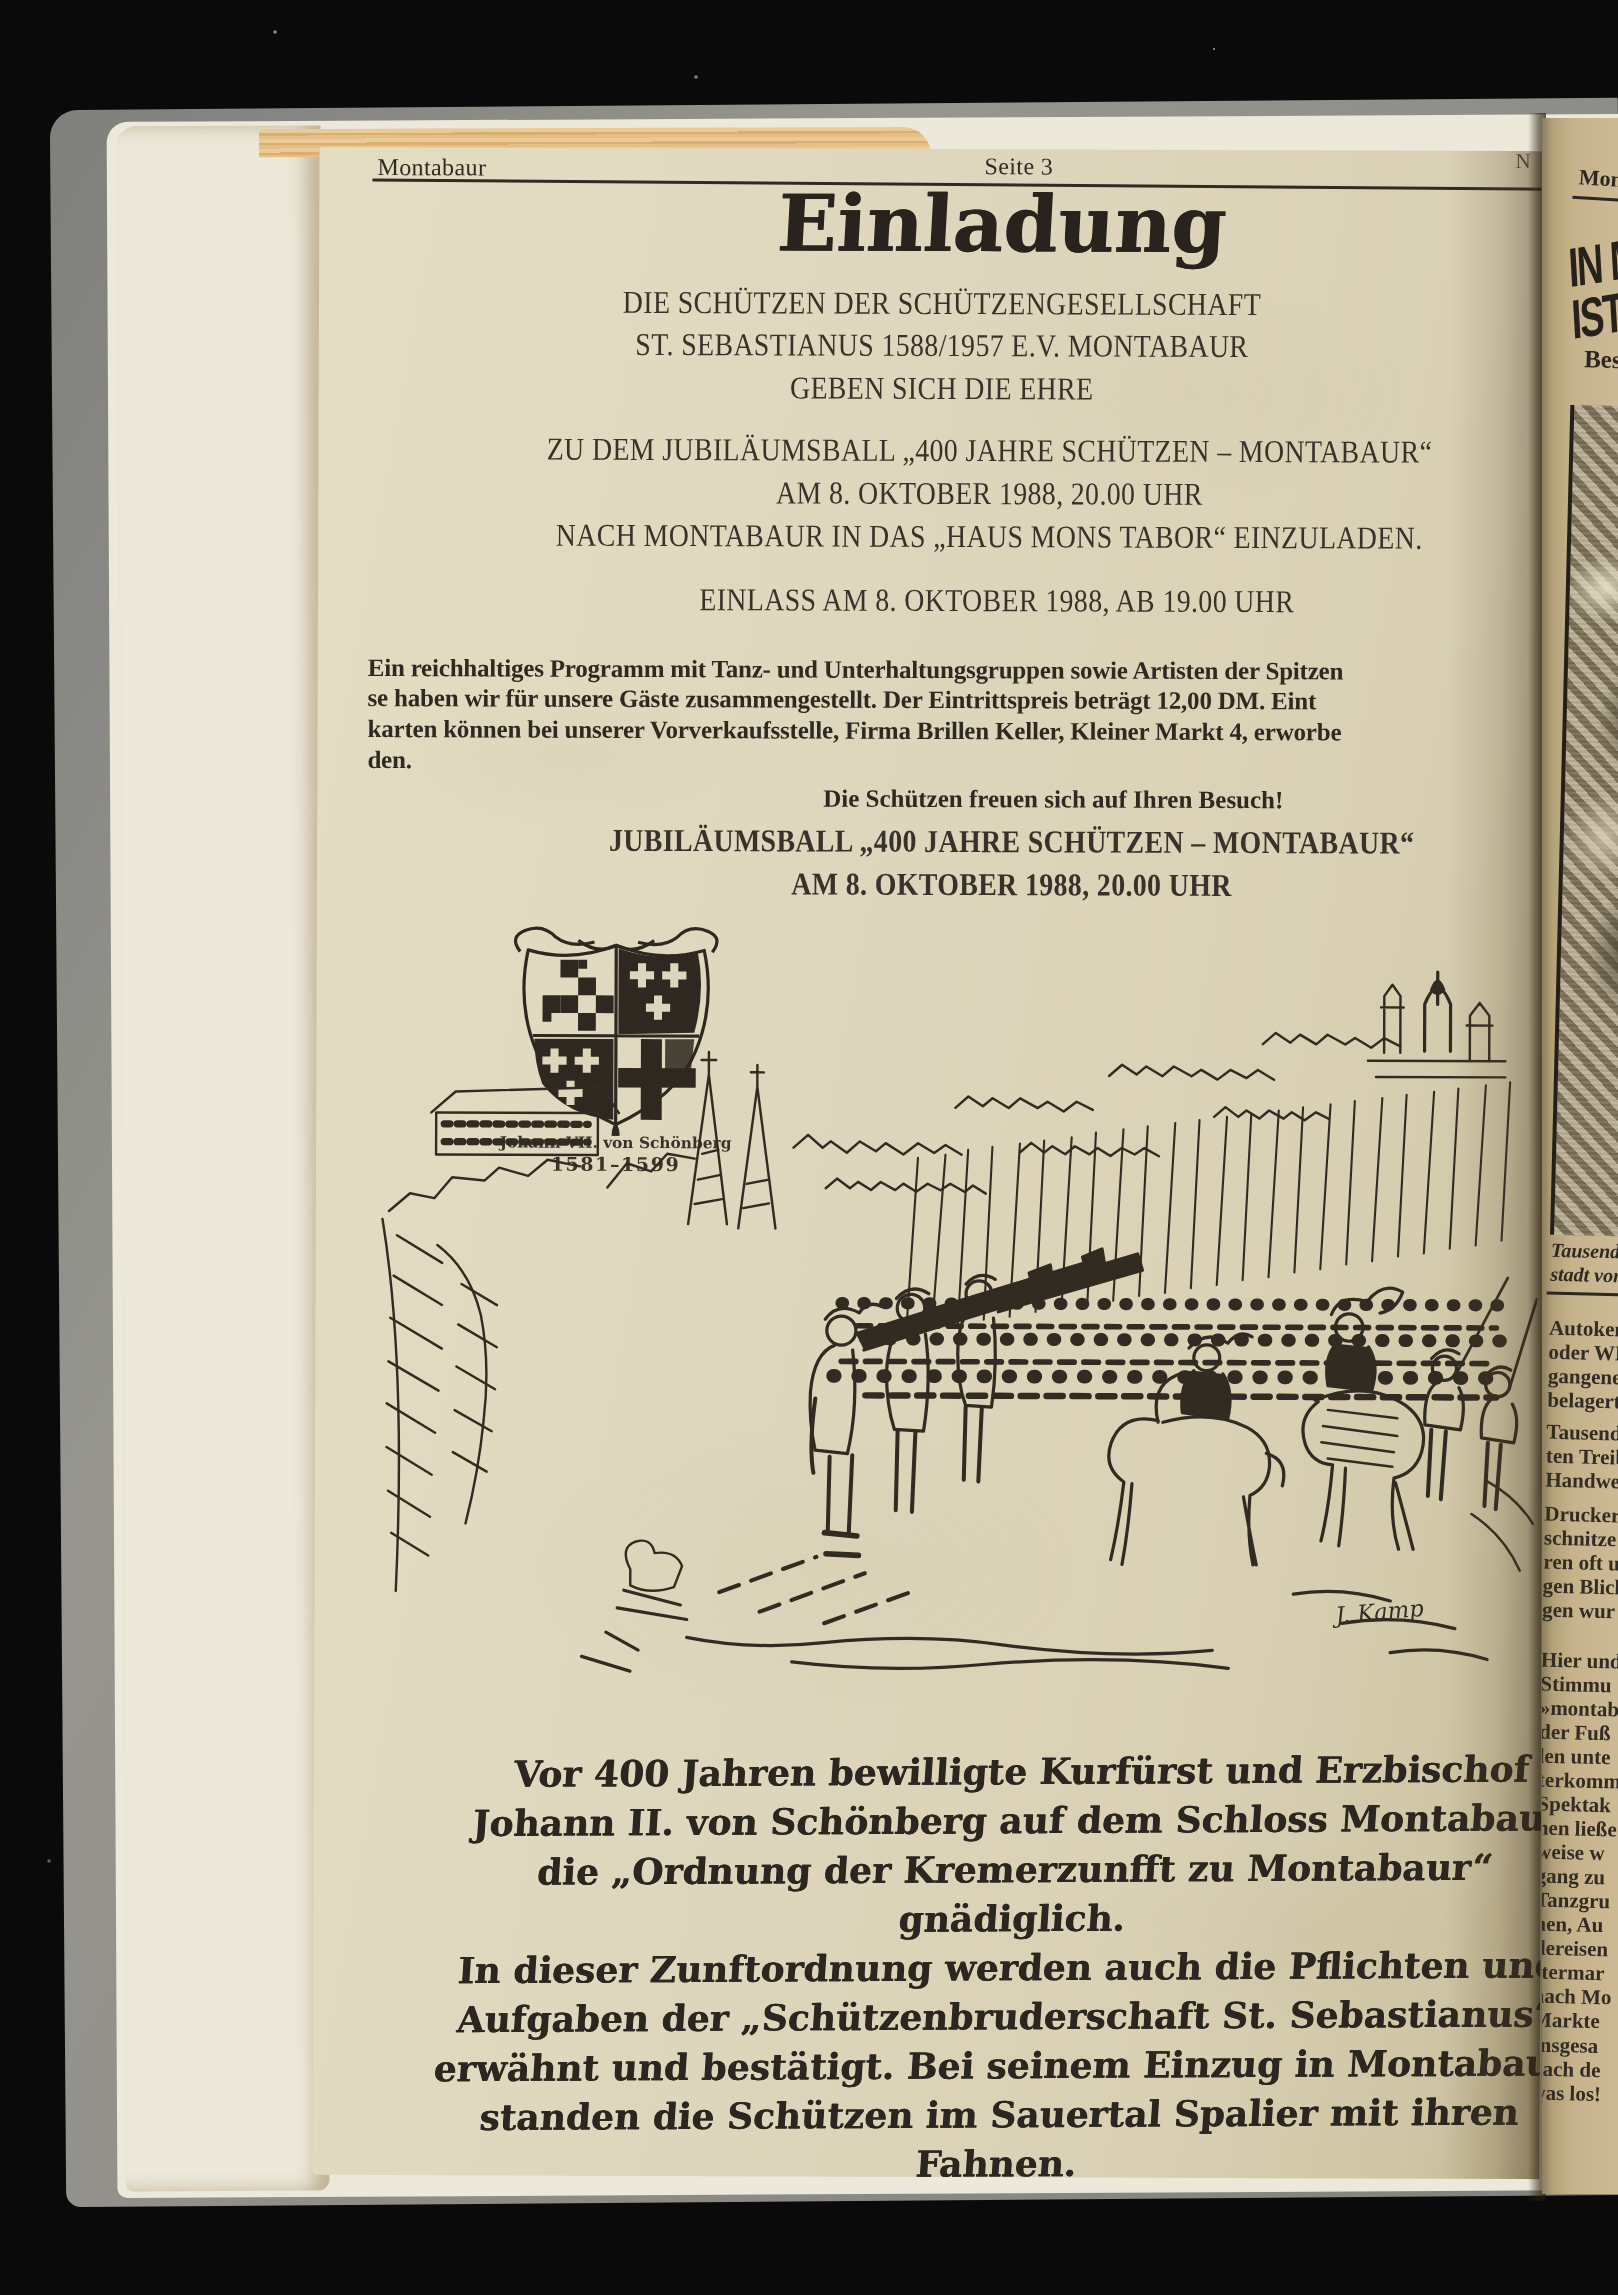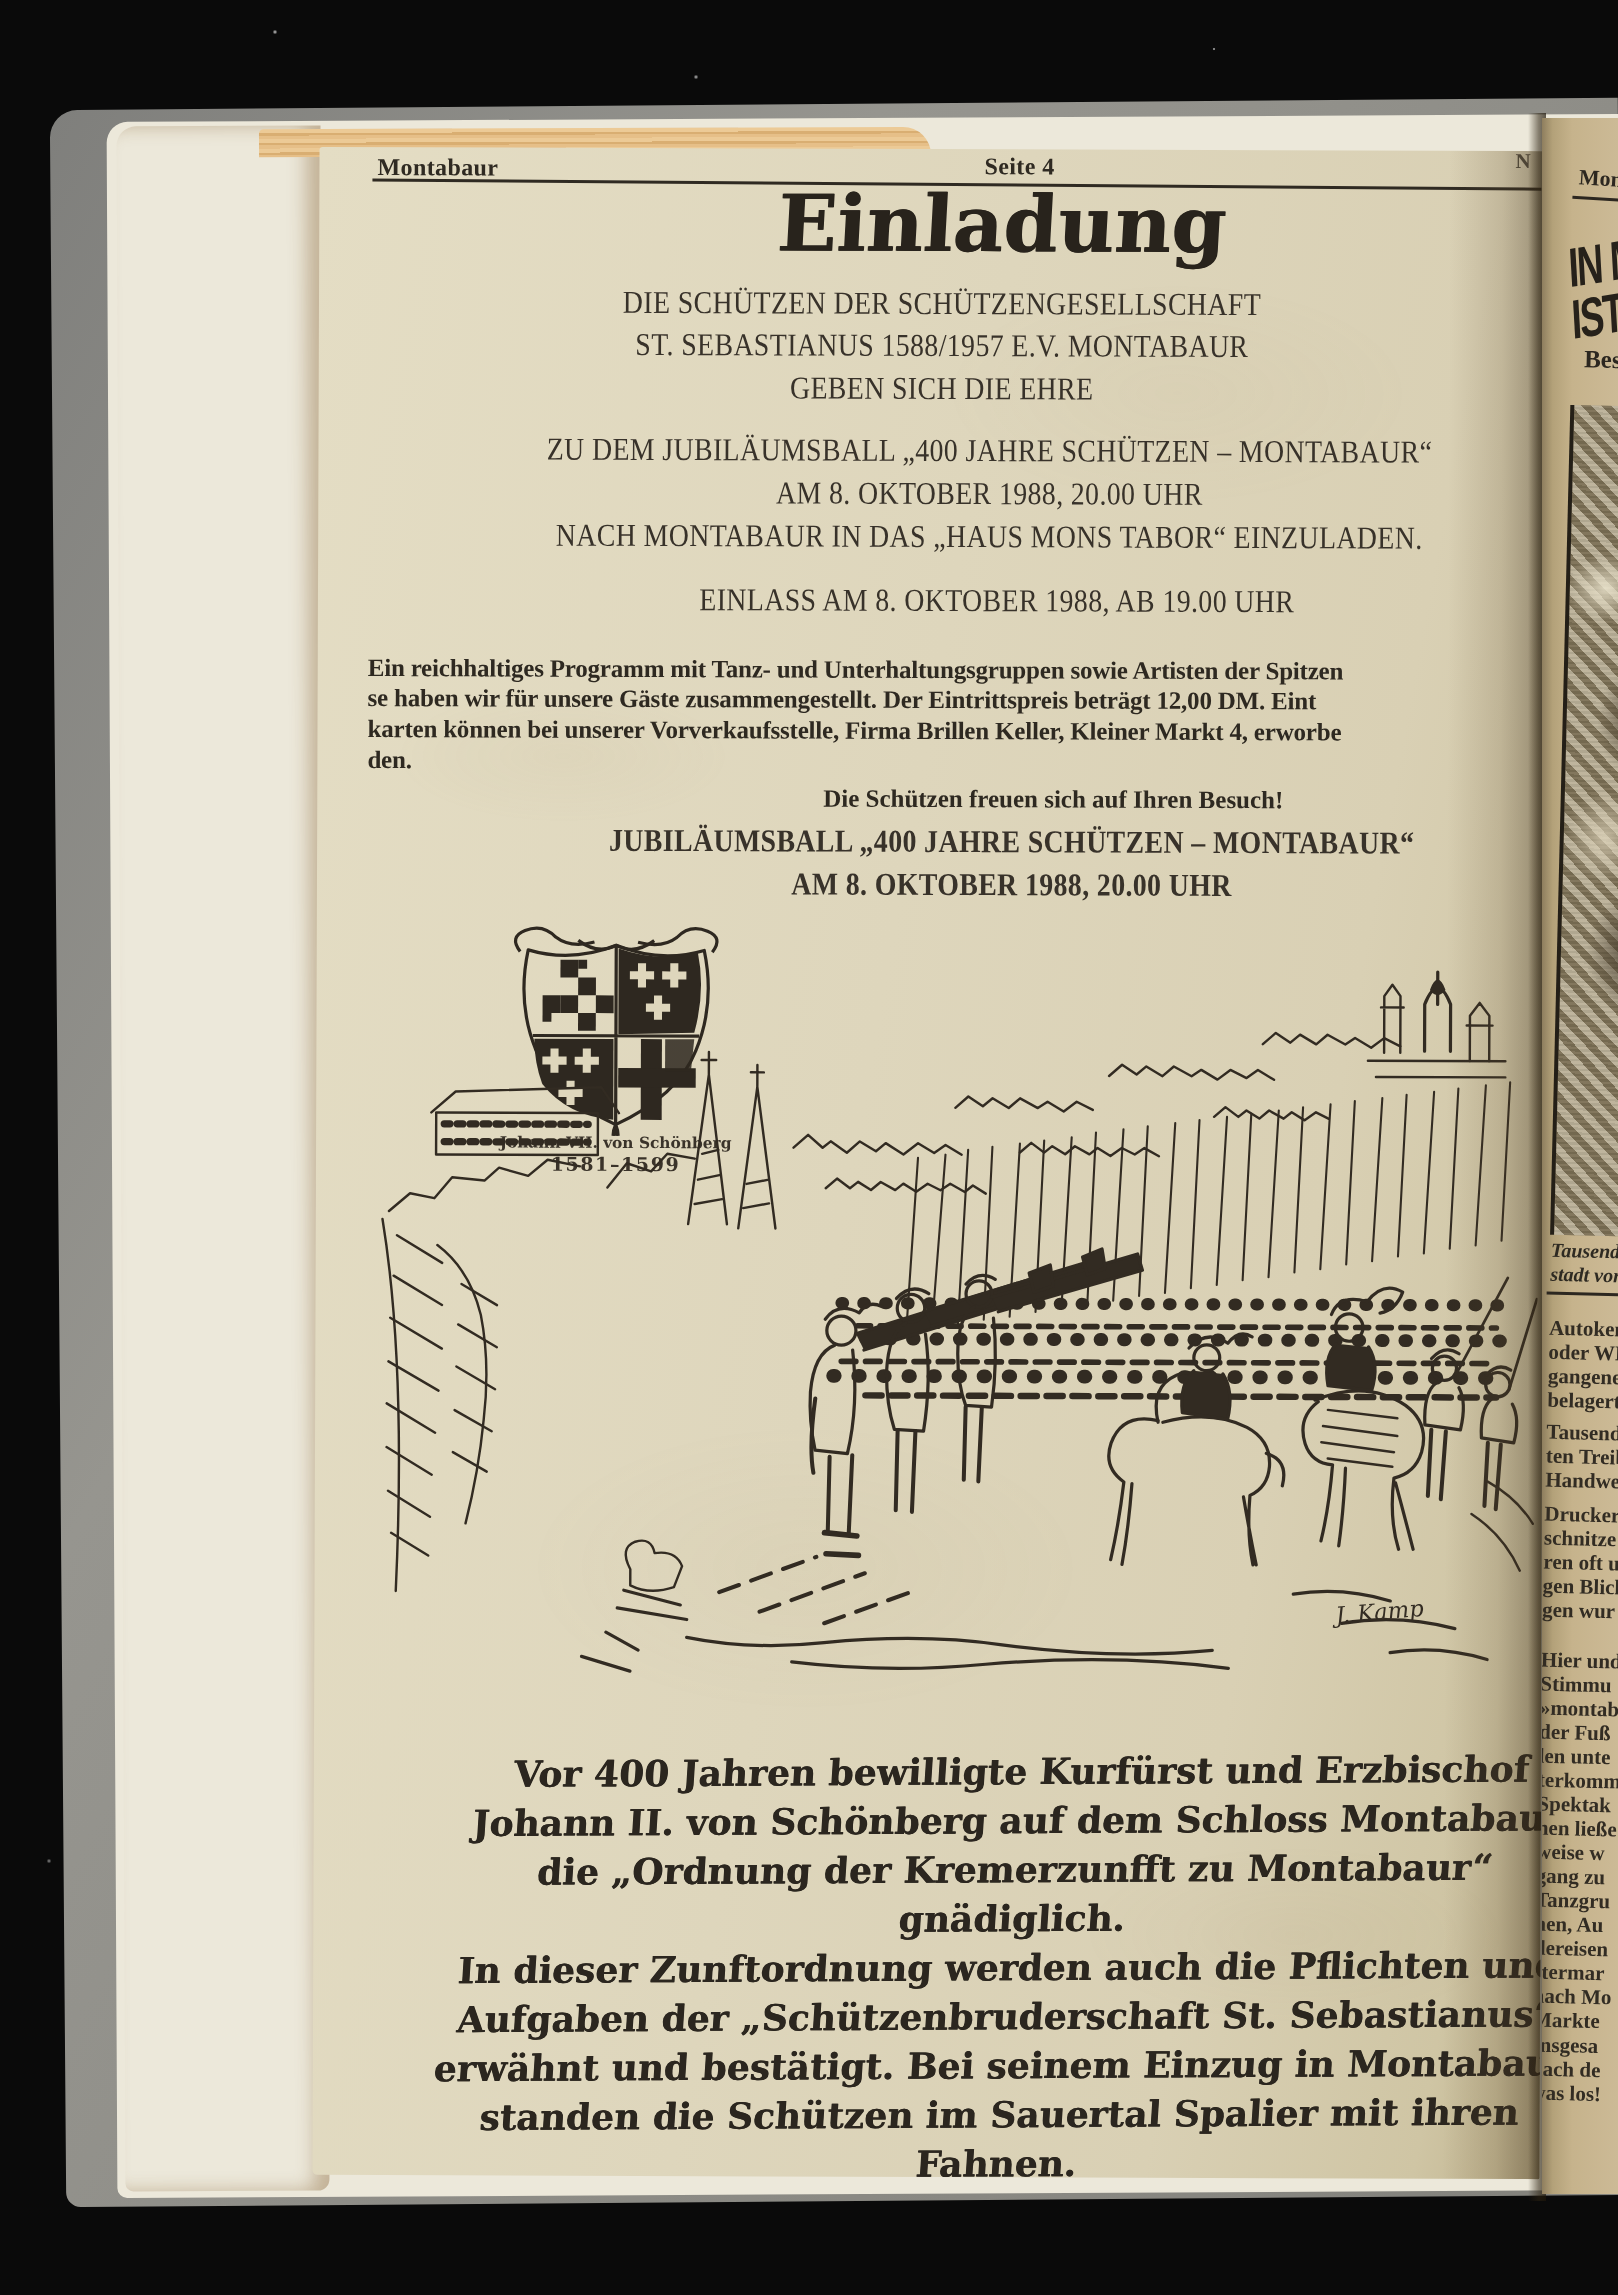--- a/index.html
+++ b/index.html
@@ -36,21 +36,21 @@
       radial-gradient(ellipse 307px 129px at 80% 88%,rgba(150,130,90,.12),transparent 70%);}
   .fold-shadow{position:absolute;right:0;top:0;width:97px;height:100%;pointer-events:none;
     background:linear-gradient(90deg,rgba(90,70,40,0) 0%,rgba(90,70,40,.18) 55%,rgba(60,45,25,.42) 100%);}
   .gutter{position:absolute;left:1528px;top:113px;width:18px;height:2088px;
     background:linear-gradient(90deg,rgba(40,30,15,0),rgba(45,35,18,.55) 60%,rgba(30,22,10,.7));}
   .side-page{position:absolute;left:1542px;top:118px;width:76px;height:2076px;overflow:hidden;
     background:linear-gradient(90deg,#8e7e5e 0%,#b3a179 14%,#c6b38c 40%,#ccba96 100%);}
   .side-inner{position:absolute;left:0;top:0;width:129px;height:2076px;transform:rotate(1.4deg);}
 
   
-  .hdr{position:absolute;font-weight:bold;font-size:24px;letter-spacing:0.4px;color:#2f2a22;text-align:right;}
+  .hdr{position:absolute;font-weight:normal;font-size:24px;letter-spacing:0.4px;color:#2f2a22;text-align:right;}
   .rule{position:absolute;background:#2f2a22;}
   .fraktur{font-family:"DejaVu Serif",serif;font-weight:bold;transform:skewX(-3deg);}
   .title{position:absolute;left:0;width:100%;text-align:center;padding-left:138px;box-sizing:border-box;
     font-size:78px;line-height:1;color:#28231c;text-shadow:0.8px 0 0 #28231c;}
   .caps{position:absolute;left:24px;width:1198px;text-align:center;font-size:29px;
     color:#38322a;letter-spacing:0.4px;white-space:nowrap;
     font-family:"Liberation Serif",serif;transform:scale(.96,1.1);}
   .bodyln{position:absolute;left:50px;font-weight:bold;font-size:25px;color:#2e2921;
     white-space:nowrap;letter-spacing:-0.2px;}
   .centerb{position:absolute;left:24px;width:1198px;text-align:center;font-weight:bold;
@@ -92,21 +92,21 @@
 <div class="stage">
 
   <div class="cover"></div>
   <div class="liner"></div>
   <div class="edges-left"></div>
   <div class="edges-top"></div>
 
   <div class="page">
 
     <div class="hdr" style="left:58px;top:6.5px;">Montabaur</div>
-    <div class="hdr" style="left:665px;top:4px;">Seite 4</div>
+    <div class="hdr" style="left:665px;top:4px;">Seite 3</div>
     <div class="hdr" style="left:1196px;top:-1.6px;font-size:21px;opacity:.8;">N</div>
     <div class="rule" style="left:53px;top:34px;width:1169px;height:3.2px;transform:rotate(.25deg);"></div>
 
     <div class="title fraktur" style="top:36px;">Einladung</div>
 
     <div class="caps" style="top:138px;">DIE SCHÜTZEN DER SCHÜTZENGESELLSCHAFT</div>
     <div class="caps" style="top:180px;">ST. SEBASTIANUS 1588/1957 E.V. MONTABAUR</div>
     <div class="caps" style="top:223px;">GEBEN SICH DIE EHRE</div>
 
     <div class="caps" style="top:285px;padding-left:49px;">ZU DEM JUBILÄUMSBALL „400 JAHRE SCHÜTZEN – MONTABAUR“</div>

